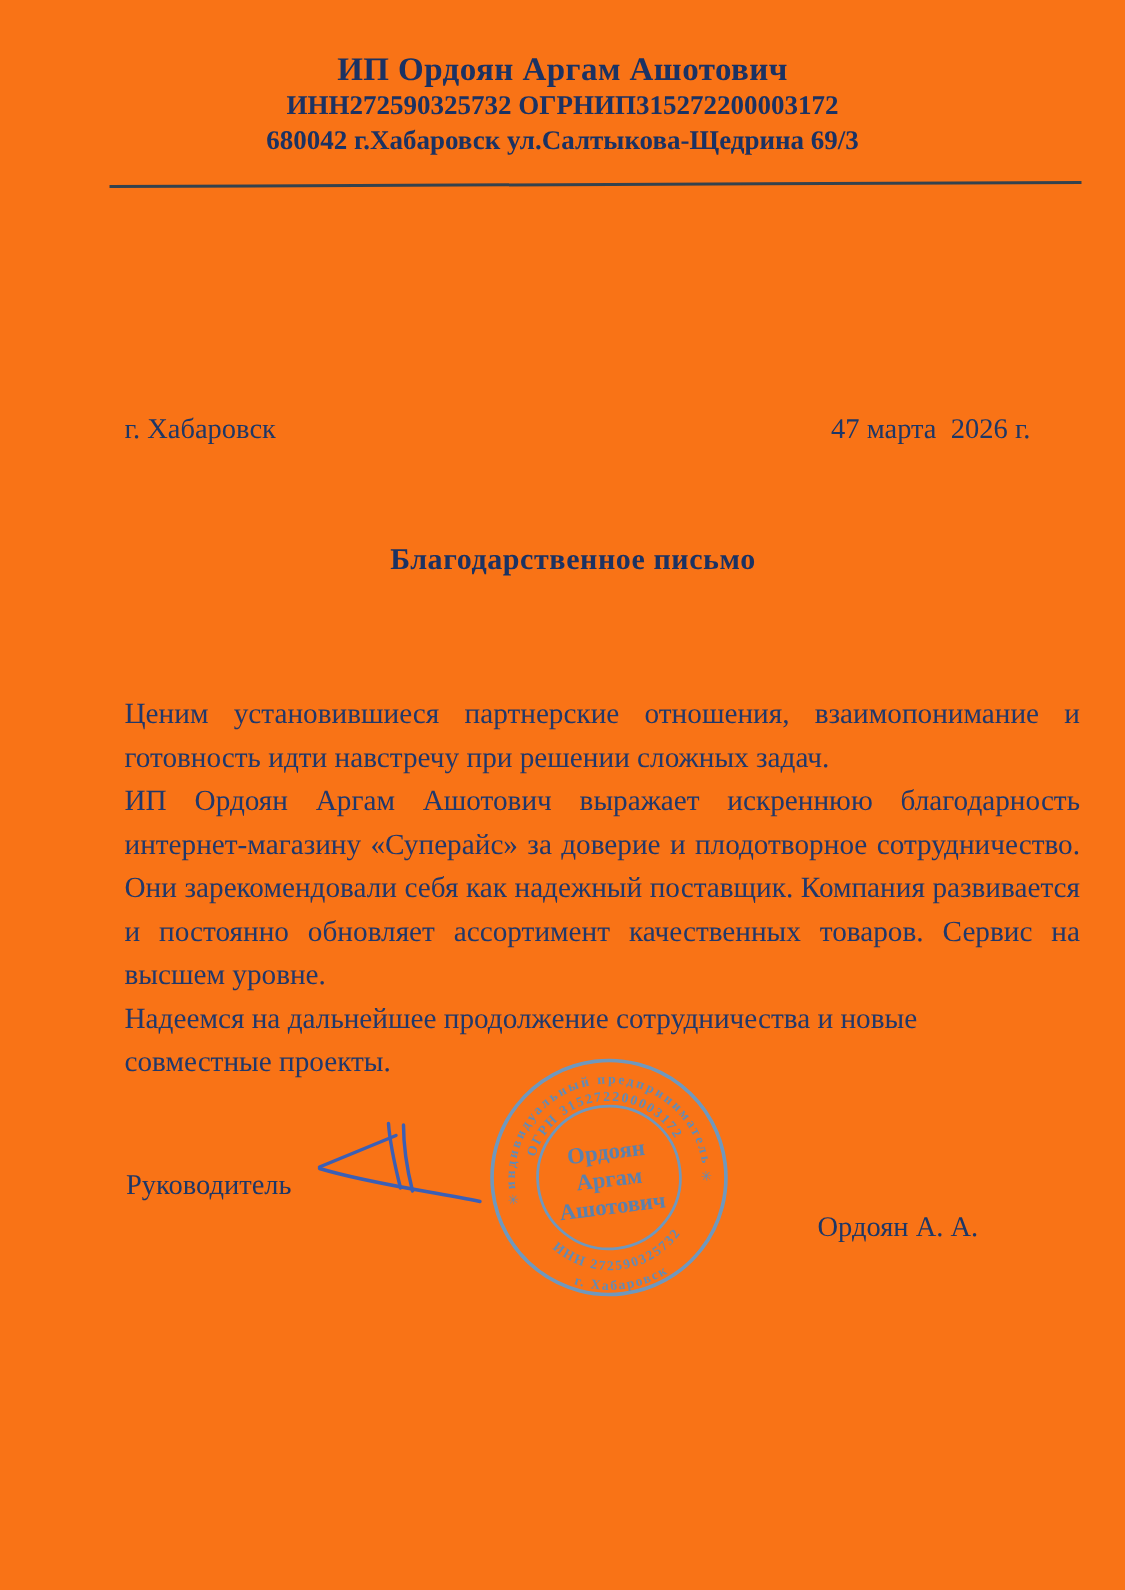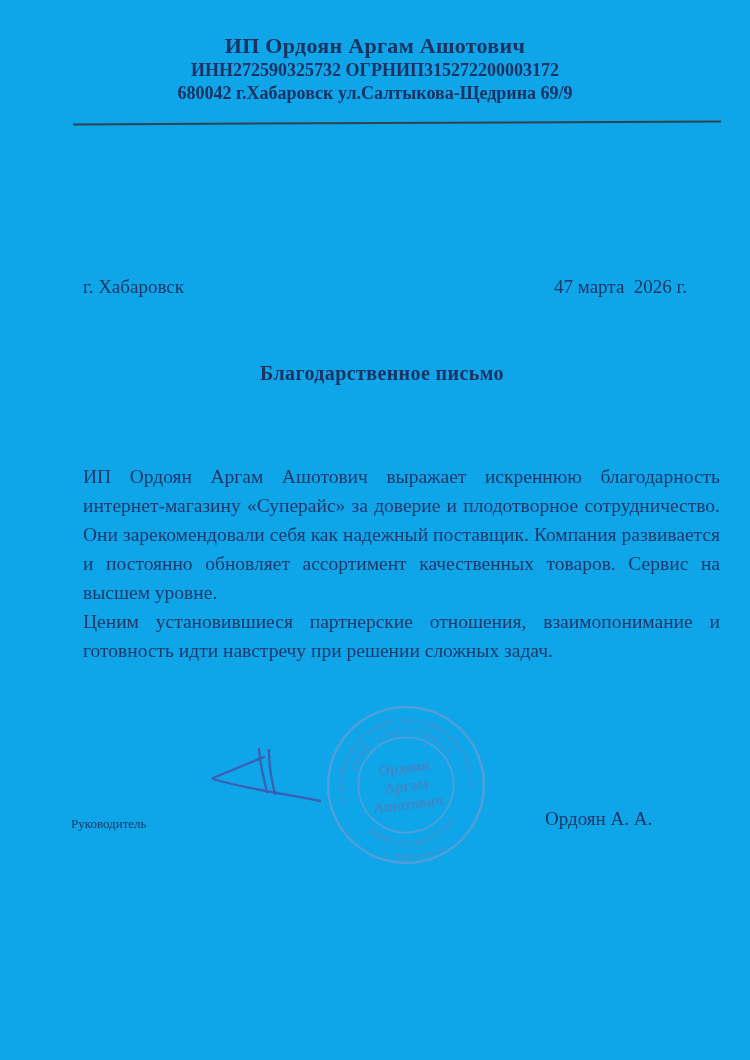--- a/index.html
+++ b/index.html
@@ -1,20 +1,20 @@
 <!DOCTYPE html>
 <html><head>
 <meta charset="utf-8">
 <style>
   html,body{margin:0;padding:0;background:#e8e8e8;}
   .page{
     position:relative;
     width:750px;height:1060px;
     margin:0 auto;
-    background:#0ea5e9;
+    background:#f97316;
     font-family:"Liberation Serif","DejaVu Serif",serif;
     color:#1e3767;
     overflow:hidden;
   }
   
   .letterhead{
     position:absolute;top:32px;left:0;right:0;
     text-align:center;color:#1b3263;
   }
   .letterhead .l1{font-size:22px;font-weight:bold;line-height:27px;letter-spacing:.3px;}
@@ -34,52 +34,54 @@
     font-size:20px;font-weight:bold;color:#1b3263;letter-spacing:.4px;padding-left:14px;
   }
   
   .body-text{
     position:absolute;top:462px;left:83px;width:637px;
     font-size:19.5px;line-height:29px;color:#21386b;
   }
   .body-text p{margin:0;text-align:justify;}
   .body-text p.no-justify{text-align:left;white-space:pre-line;}
   
-  .sig-role{position:absolute;top:780px;left:71px;font-size:13px;margin-top:36px;}
+  .sig-role{position:absolute;top:780px;left:84px;font-size:19px;}
   .sig-name{position:absolute;top:808px;left:545px;font-size:19px;}
   .sig-scribble{position:absolute;top:744px;left:206px;width:120px;height:62px;}
   .stamp{position:absolute;top:704px;left:325px;width:162px;height:162px;opacity:.88;}
   .stamp text{font-family:"Liberation Serif","DejaVu Serif",serif;}
   .stamp .arc{font-size:9px;font-weight:bold;letter-spacing:1.6px;fill:#4d8fcd;}
   .stamp .arc-sm{font-size:9px;font-weight:bold;letter-spacing:1.2px;fill:#4d8fcd;}
   .stamp .ctr{font-size:15px;font-weight:bold;fill:#4583c4;text-anchor:middle;}
   .stamp .star{font-size:9px;fill:#4d8fcd;}
 </style>
 </head>
 <body>
 
 <div class="page">
 
   <div class="letterhead">
     <div class="l1">ИП Ордоян Аргам Ашотович</div>
     <div class="l2">ИНН272590325732 ОГРНИП315272200003172</div>
-    <div class="l3">680042 г.Хабаровск ул.Салтыкова-Щедрина 69/9</div>
+    <div class="l3">680042 г.Хабаровск ул.Салтыкова-Щедрина 69/3</div>
   </div>
   <div class="head-rule"></div>
 
   <div class="daterow">
     <span class="city">г. Хабаровск</span>
     <span class="date">47 марта  2026 г.</span>
   </div>
 
   <div class="doc-title">Благодарственное письмо</div>
 
   <div class="body-text">
+    <p>Ценим установившиеся партнерские отношения, взаимопонимание и готовность идти навстречу при решении сложных задач.</p>
     <p>ИП Ордоян Аргам Ашотович выражает искреннюю  благодарность интернет-магазину «Суперайс» за доверие и плодотворное сотрудничество. Они зарекомендовали себя как надежный поставщик. Компания развивается и постоянно обновляет ассортимент качественных товаров. Сервис на высшем уровне.</p>
-    <p>Ценим установившиеся партнерские отношения, взаимопонимание и готовность идти навстречу при решении сложных задач.</p>
+    <p class="no-justify">Надеемся на дальнейшее продолжение сотрудничества и новые
+совместные проекты.</p>
   </div>
 
   <div class="sig-role">Руководитель</div>
 
   <svg class="sig-scribble" viewBox="0 0 120 62">
     <g fill="none" stroke="#3b5fb5" stroke-width="2.3" stroke-linecap="round">
       <path d="M7,34 L58,13"></path>
       <path d="M7,35 C 40,45 80,50 114,57"></path>
       <path d="M53,5 C 54,20 58,36 61,48"></path>
       <path d="M63,6 C 63,22 66,38 69,50"></path>

